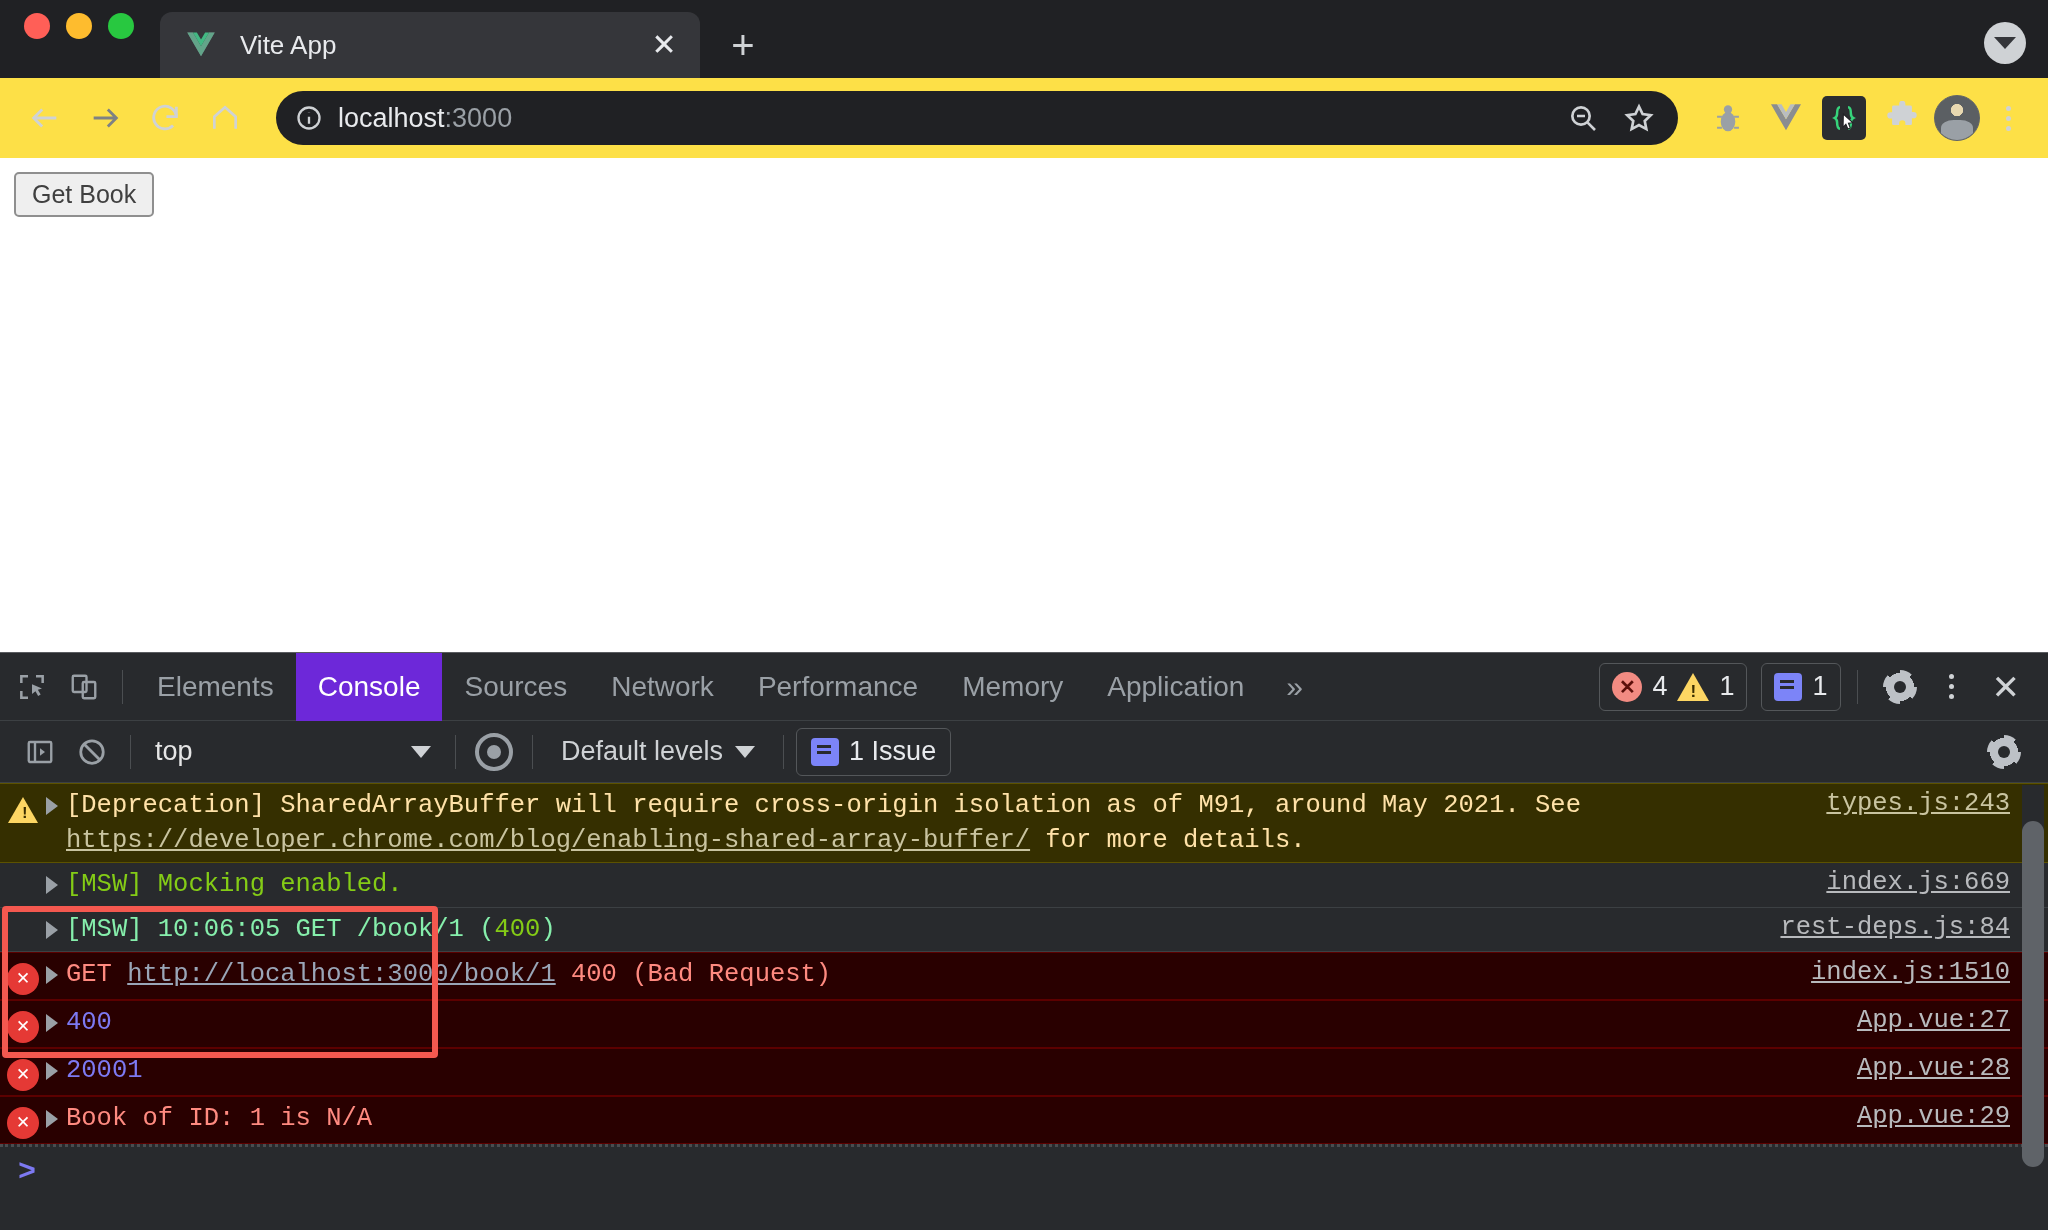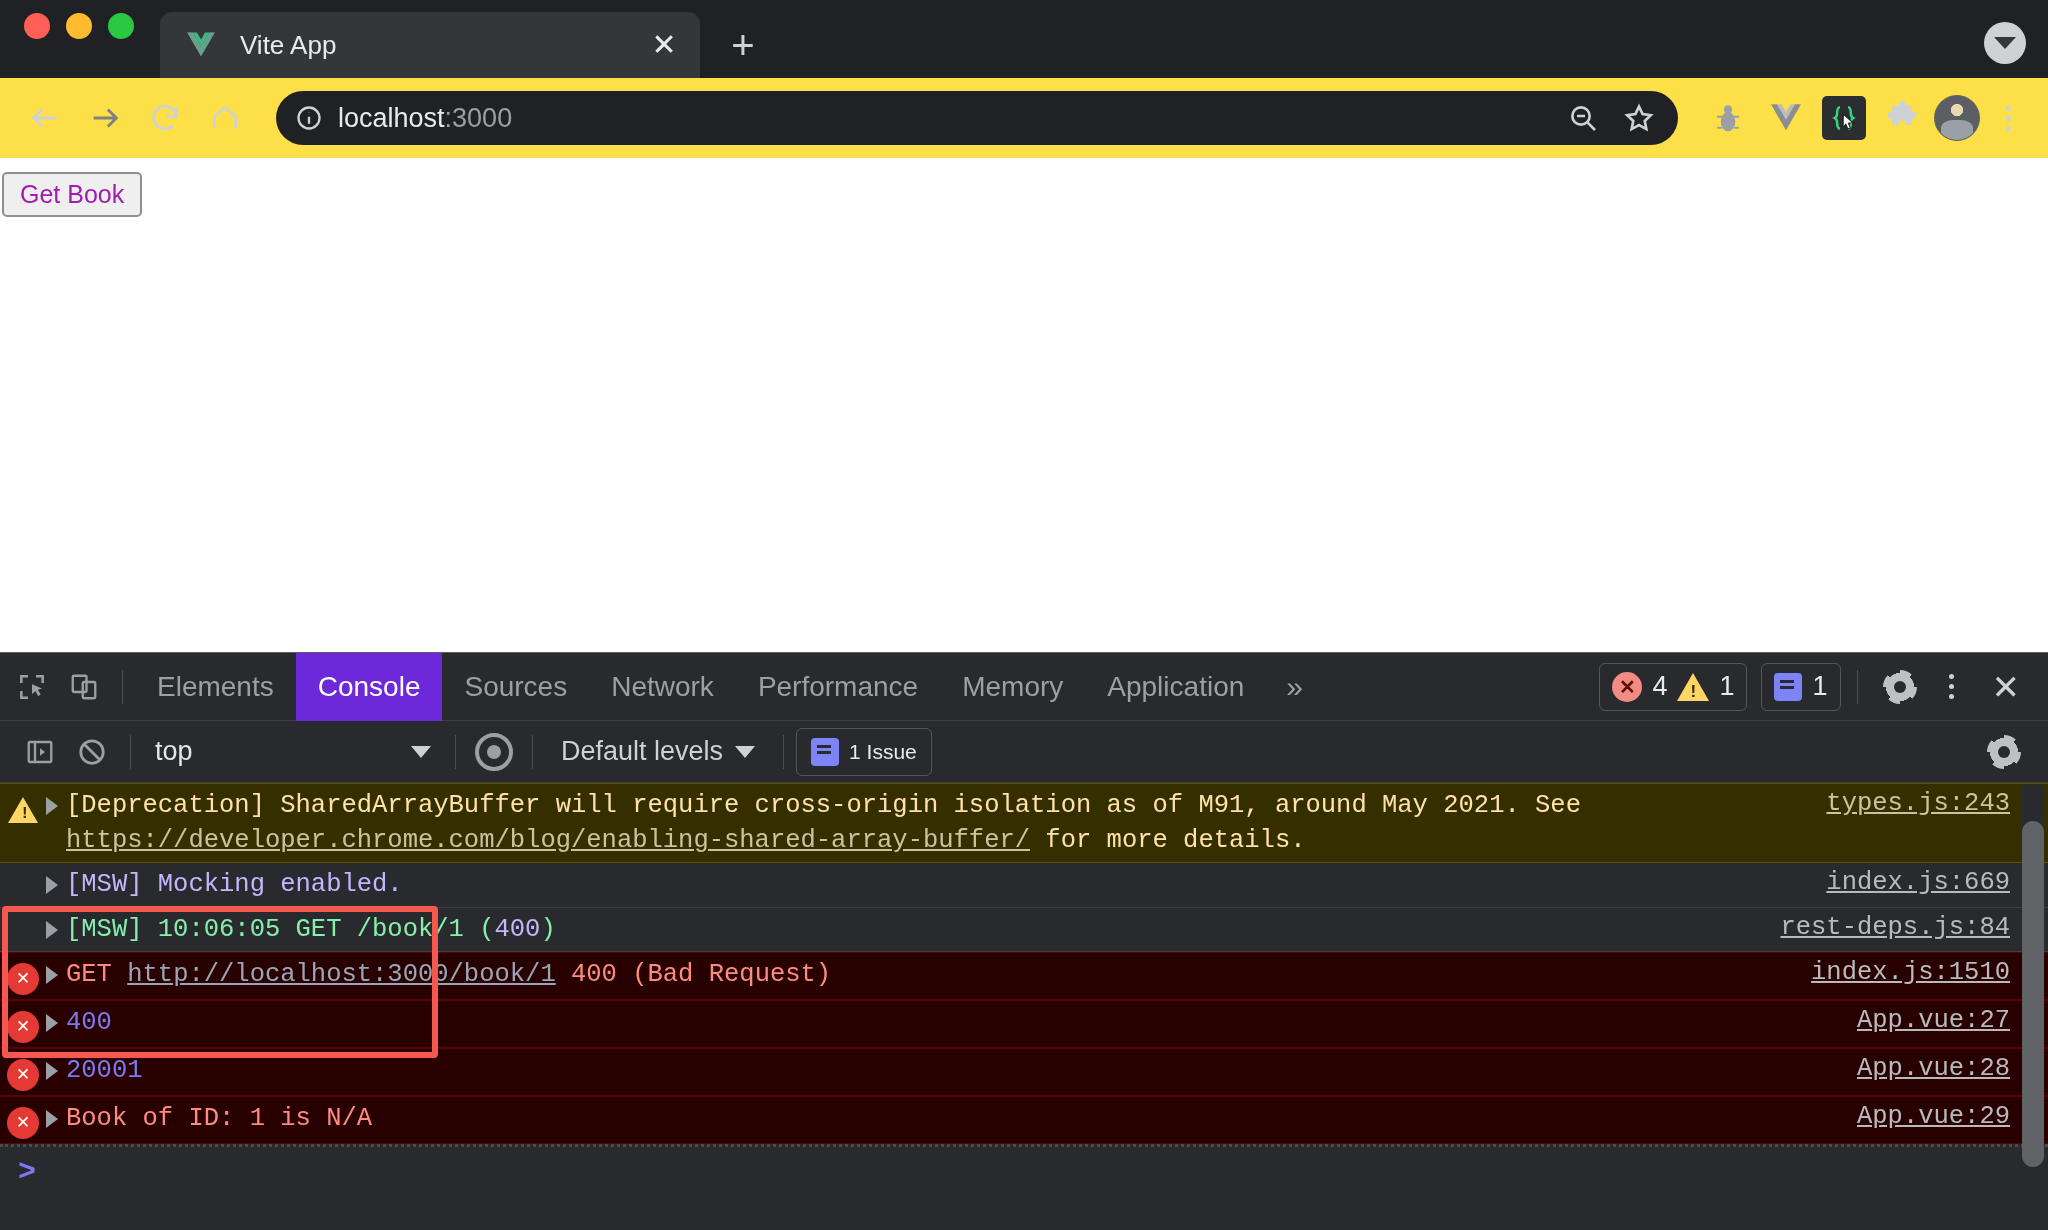--- a/index.html
+++ b/index.html
@@ -94,23 +94,23 @@
   }
   .kebab { width:44px;height:44px;display:flex;flex-direction:column;align-items:center;justify-content:center;gap:5px;}
   .kebab span{ width:5px;height:5px;border-radius:50%;background:#cfd2d5; }
 
   
   .viewport {
     position:absolute; top:158px; left:0; right:0; height:494px;
     background:#ffffff;
   }
   .getbook {
-    margin:14px 0 0 2px;
+    margin:14px 0 0 14px;
     font-family:"Liberation Sans", sans-serif;
-    font-size:25px; color:#a21caf;
+    font-size:25px; color:#404040;
     background:#efefef; border:2px solid #8f8f8f; border-radius:5px;
     padding:6px 16px;
   }
 
   
   .devtools {
     position:absolute; top:652px; left:0; width:2048px; height:578px;
     background:#282a2d; border-top:1px solid #5a5c60;
     display:flex; flex-direction:column;
   }
@@ -182,21 +182,21 @@
   .eye i{width:14px;height:14px;border-radius:50%;background:#9aa0a6;}
   .filter-input {
     width:430px; height:48px; background:#202124; border:1px solid #5f6368;
     color:#e8eaed; font-size:27px; padding:0 12px; border-radius:2px;
     font-family:"Liberation Sans", sans-serif;
   }
   .filter-input::placeholder{ color:#9aa0a6; }
   .levels { color:#cfd2d5; font-size:27px; display:flex; align-items:center; gap:12px; padding:0 16px; }
   .issue-pill {
     display:flex; align-items:center; gap:10px; height:48px; padding:0 14px;
-    border:1px solid #54575a; border-radius:6px; color:#e8eaed; font-size:21px;
+    border:1px solid #54575a; border-radius:6px; color:#e8eaed; font-size:27px;
   }
   .fb-right { margin-left:auto; display:flex; align-items:center; padding-right:18px; }
 
   
   .console {
     flex:1; position:relative; overflow:hidden; background:#282a2d;
     font-family:"Liberation Mono", monospace; font-size:25.5px;
   }
   .row {
     display:flex; align-items:flex-start; min-height:37px;
@@ -217,21 +217,21 @@
   }
   .warn-ic {
     width:0;height:0;border-left:15px solid transparent;border-right:15px solid transparent;
     border-bottom:26px solid #fdd663; position:relative; margin-top:5px;
   }
   .warn-ic::after{content:"!";position:absolute;left:-3px;top:8px;font-size:16px;color:#3a2d00;font-weight:bold;}
   .err-ic {
     width:32px;height:32px;border-radius:50%;background:#e53935;margin-top:2px;
     display:flex;align-items:center;justify-content:center;color:#fff;font-size:21px;font-weight:bold;line-height:1;
   }
-  .c-red { color:#c4b5fd; }
+  .c-red { color:#84cc16; }
   .c-salmon { color:#ff8a80; }
   .c-white { color:#86efac; }
   .c-blue { color:#7d79f2; }
   .c-warn { color:#ffe2a8; }
   .lnk { color:#9aa6b8; text-decoration:underline; }
   .lnk-warn { color:#c9c4a0; text-decoration:underline; }
 
   .prompt-sep { height:3px; background:transparent; border-top:3px dotted #4a4d50; }
   .prompt-row { display:flex; align-items:flex-start; padding:8px 0 0 18px; }
   .prompt-chev {

